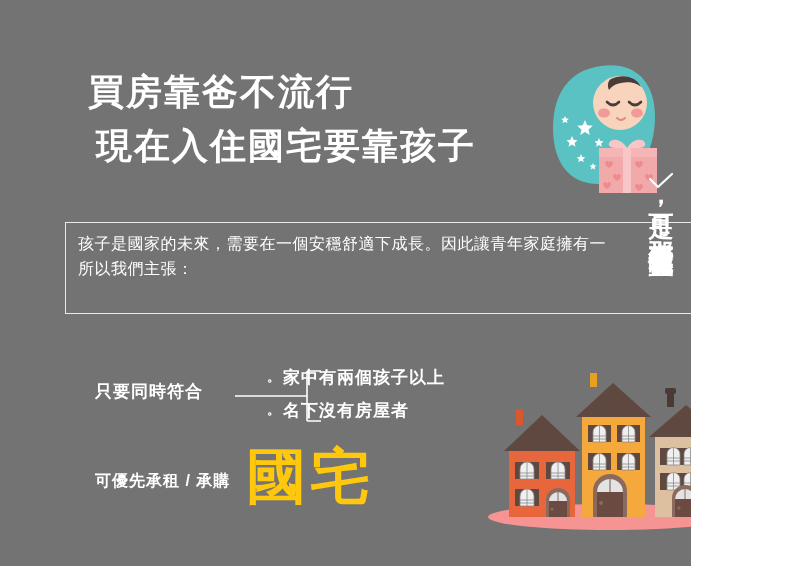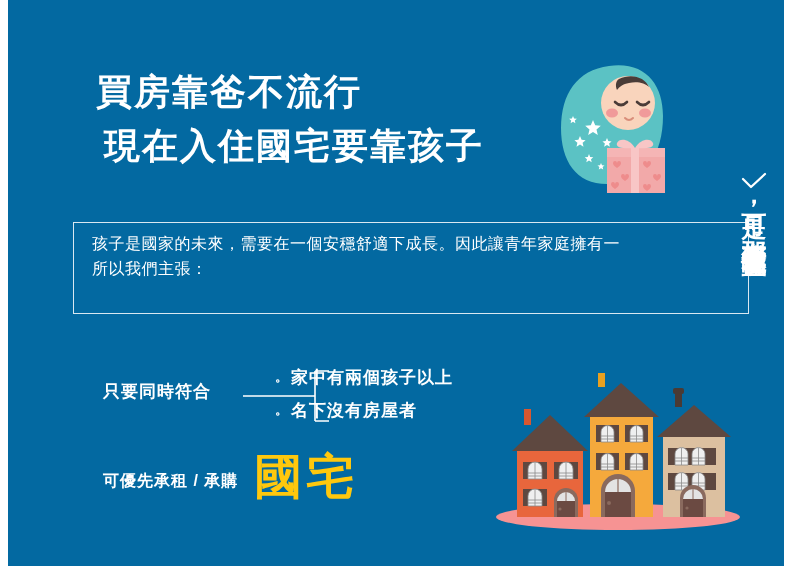--- a/index.html
+++ b/index.html
@@ -2,24 +2,23 @@
 <html><head>
 <meta charset="utf-8">
 <style>
   * { margin:0; padding:0; box-sizing:border-box; }
   html, body {
     width:800px; height:566px;
     font-family:"Liberation Sans", sans-serif;
   }
   #poster {
     position:relative;
-    width:776px; height:566px;
-    background:#0369a1;
+    width:691px; height:566px;
+    background:#737373;
     overflow:hidden;
-    margin-left:8px;
   }
 
   
   .title-block {
     position:absolute;
     left:88px; top:70px;
     color:#FFFFFF;
     font-weight:bold;
     letter-spacing:2px;
   }
@@ -32,21 +31,21 @@
     left:541px; top:58px;
     width:130px; height:135px;
   }
 
   
   .statement-box {
     position:absolute;
     left:65px; top:222px;
     width:676px; height:92px;
     border:1.5px solid rgba(255,255,255,0.85);
-    padding:8px 12px 0 18px;
+    padding:8px 12px 0 12px;
   }
   .statement-line {
     color:#FFFFFF;
     font-size:16px;
     line-height:25px;
     letter-spacing:0.5px;
   }
 
   
   .criteria-section {
@@ -85,21 +84,21 @@
   }
   .priority-label {
     color:#FFFFFF;
     font-size:16px;
     font-weight:bold;
     letter-spacing:1px;
     white-space:nowrap;
   }
   .priority-keyword {
     color:#FFC80D;
-    font-size:48px;
+    font-size:60px;
     font-weight:bold;
     line-height:60px;
     letter-spacing:4px;
     margin-left:16px;
     margin-top:-8px;
     white-space:nowrap;
   }
 
   
   .houses-illustration {

